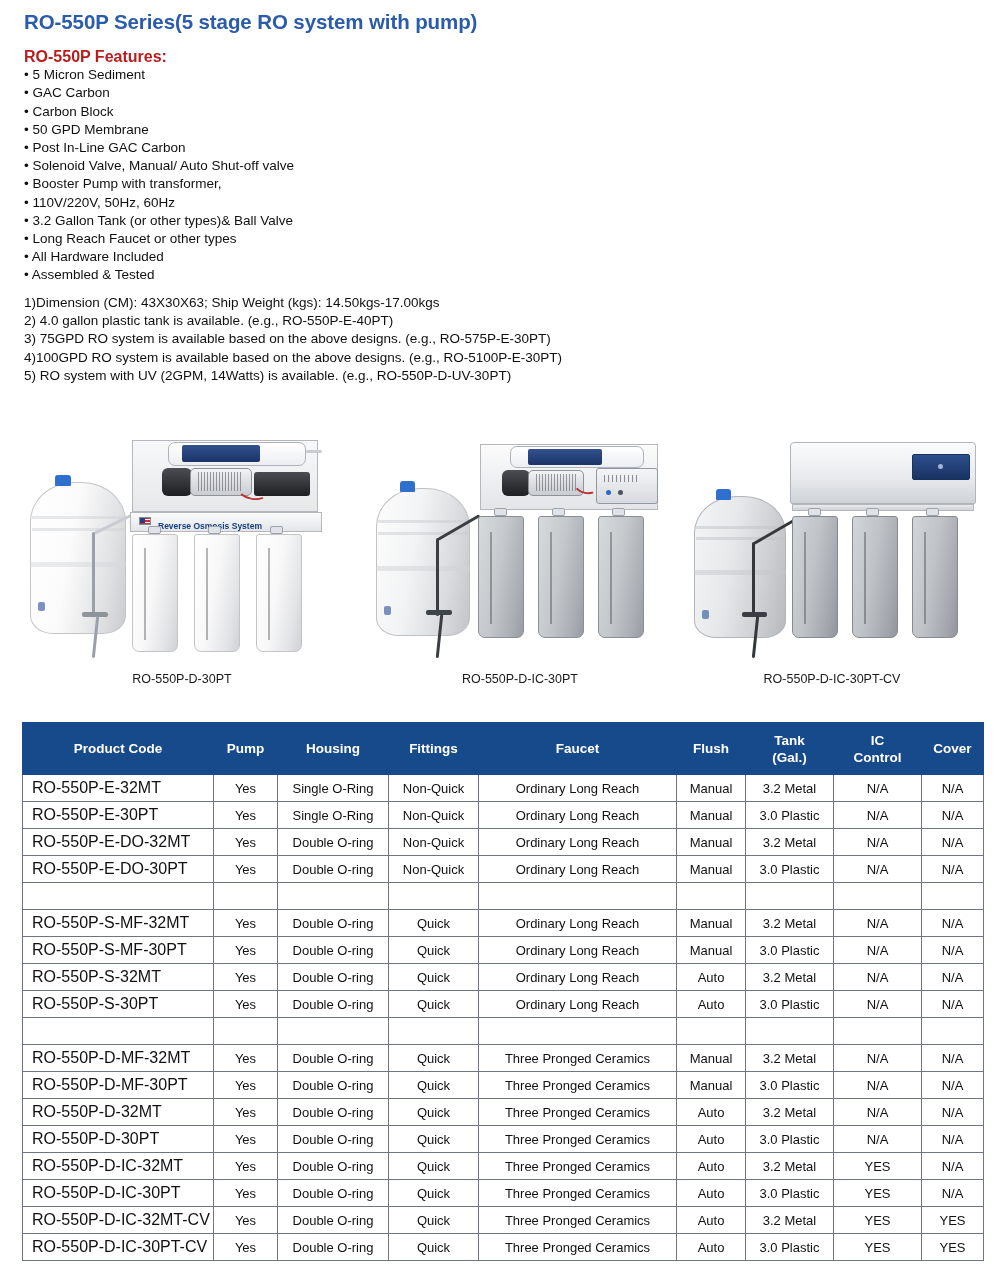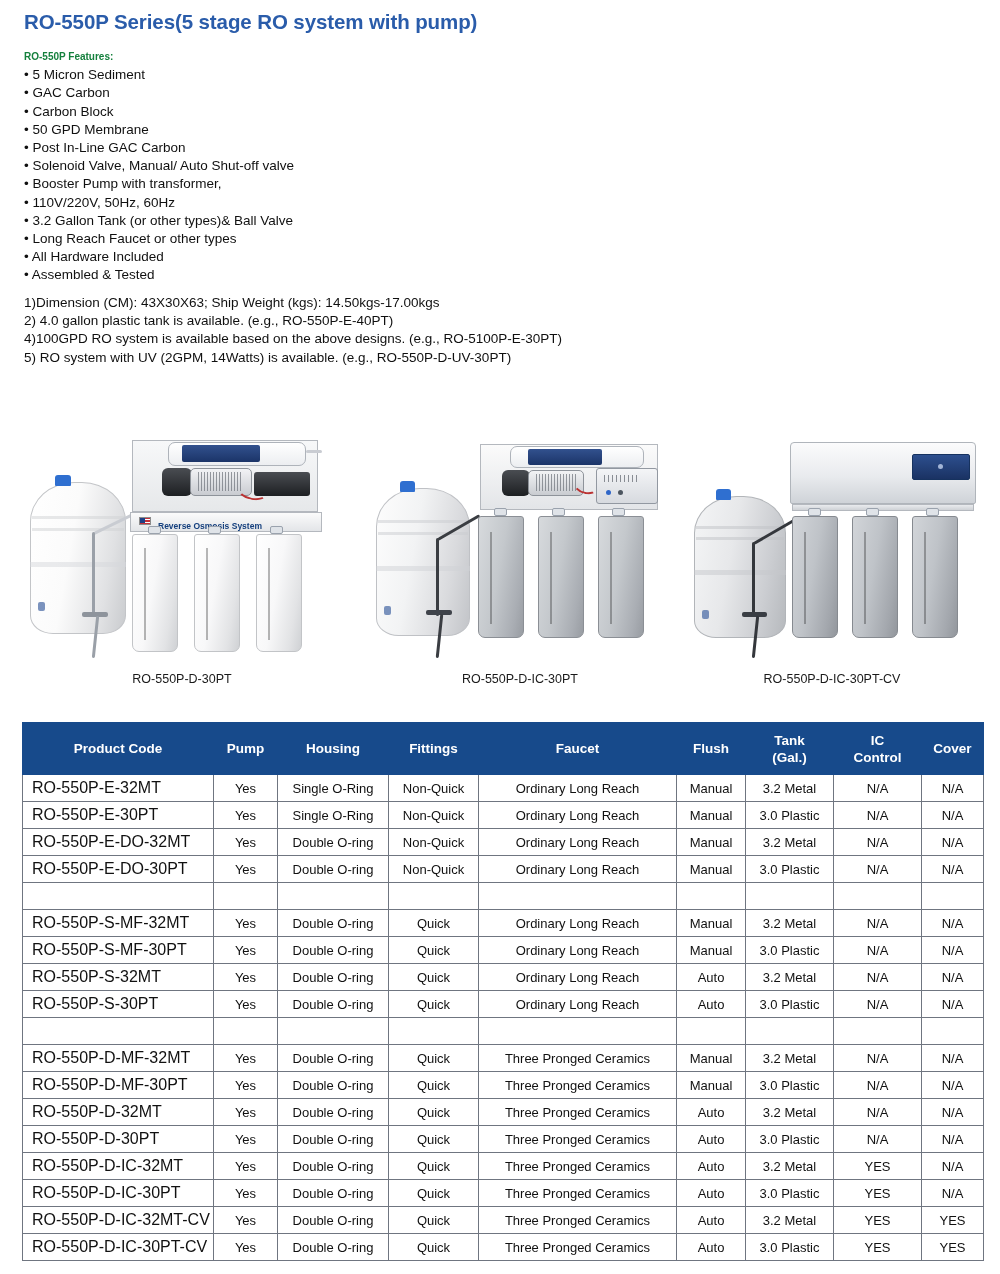--- a/index.html
+++ b/index.html
@@ -22,23 +22,23 @@
     left: 24px; top: 10px;
     font-size: 20.5px;
     font-weight: bold;
     color: #2a5caa;
     letter-spacing: -0.1px;
     white-space: nowrap;
   }
 
   
   .section-head {
-    font-size: 10px;
+    font-size: 16px;
     font-weight: bold;
-    color: #15803d;
+    color: #b91c1c;
     line-height: 18.2px;
   }
   .txt-line {
     font-size: 13.5px;
     color: #101010;
     line-height: 18.2px;
     white-space: nowrap;
   }
   #features {
     position: absolute;
@@ -286,20 +286,21 @@
     <div class="txt-line">• 110V/220V, 50Hz, 60Hz</div>
     <div class="txt-line">• 3.2 Gallon Tank (or other types)&amp; Ball Valve</div>
     <div class="txt-line">• Long Reach Faucet or other types</div>
     <div class="txt-line">• All Hardware Included</div>
     <div class="txt-line">• Assembled &amp; Tested</div>
   </div>
 
   <div id="remark">
     <div class="txt-line">1)Dimension (CM): 43X30X63; Ship Weight (kgs): 14.50kgs-17.00kgs</div>
     <div class="txt-line">2) 4.0 gallon plastic tank is available. (e.g., RO-550P-E-40PT)</div>
+    <div class="txt-line">3) 75GPD RO system is available based on the above designs. (e.g., RO-575P-E-30PT)</div>
     <div class="txt-line">4)100GPD RO system is available based on the above designs. (e.g., RO-5100P-E-30PT)</div>
     <div class="txt-line">5) RO system with UV (2GPM, 14Watts) is available. (e.g., RO-550P-D-UV-30PT)</div>
   </div>
 
   <div id="photos">
 
     <div class="photo-cell" style="left:22px;">
       <div class="photo-stage">
         <div class="unit">
 

